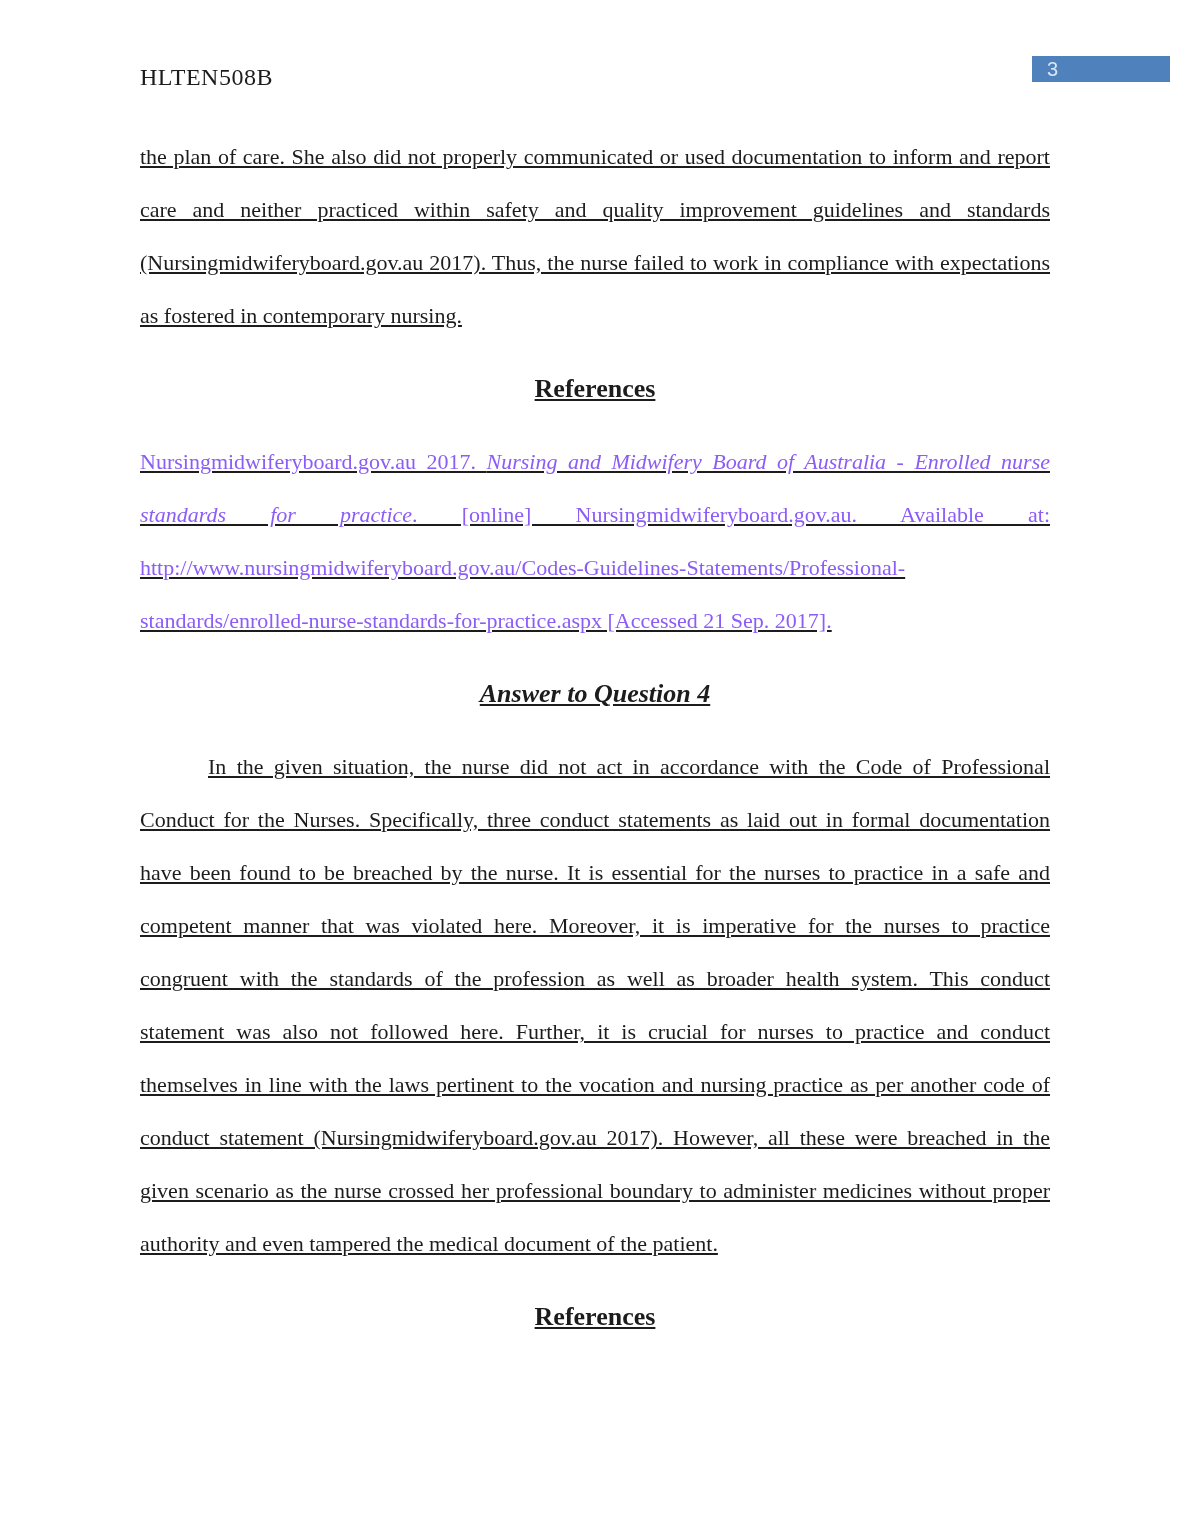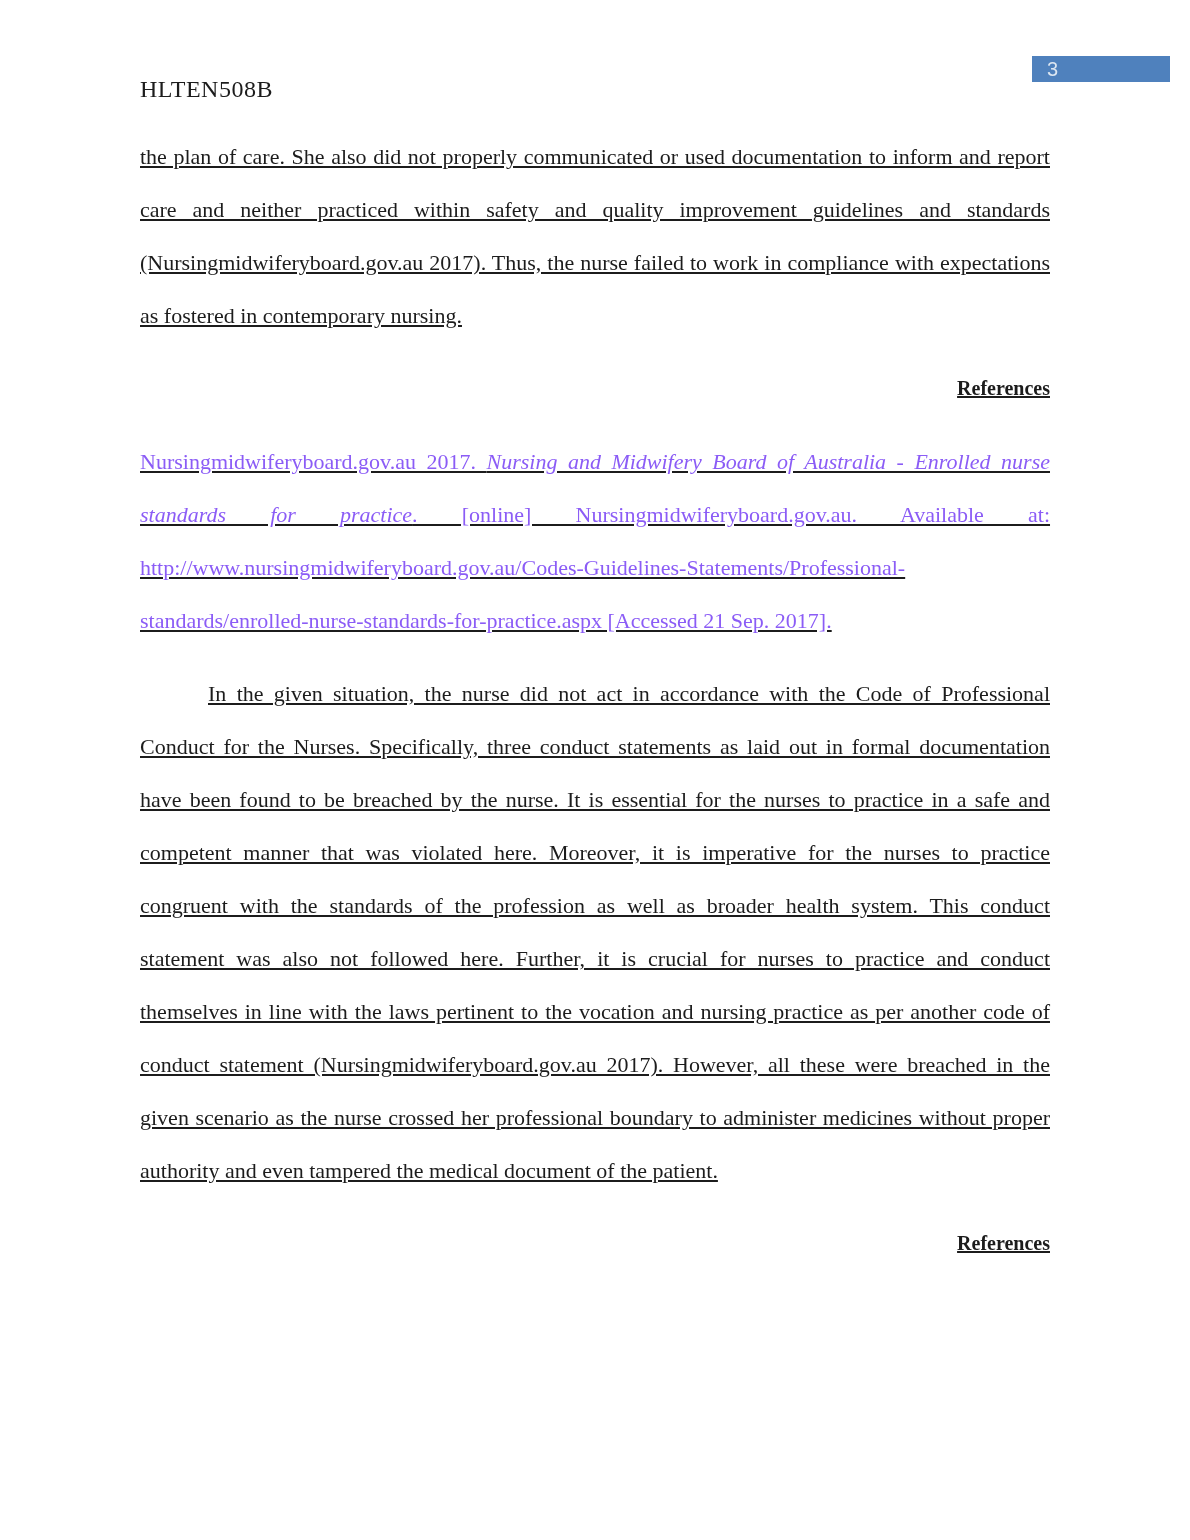--- a/index.html
+++ b/index.html
@@ -12,21 +12,21 @@
     width: 1190px;
     height: 1540px;
     background: #ffffff;
     font-family: "Liberation Serif", serif;
     color: #1c1c1c;
     overflow: hidden;
   }
   .course-code {
     position: absolute;
     left: 140px;
-    top: 76px;
+    top: 64px;
     font-size: 24px;
     letter-spacing: 0.5px;
     color: #1c1c1c;
     white-space: nowrap;
   }
   .pagenum-box {
     position: absolute;
     left: 1032px;
     top: 56px;
     width: 138px;
@@ -49,24 +49,24 @@
     width: 910px;
     text-decoration: underline;
   }
   .para {
     font-size: 22px;
     line-height: 53px;
     text-align: justify;
     margin: 0 0 20px 0;
   }
   .heading {
-    font-size: 20px;
+    font-size: 26px;
     line-height: 53px;
     font-weight: bold;
-    text-align: right;
+    text-align: center;
     margin: 0 0 20px 0;
   }
   .heading.italic {
     font-style: italic;
   }
   .red {
     color: #8b5cf6;
   }
   .red .ital {
     font-style: italic;
@@ -87,19 +87,20 @@
   </div>
 
   <div class="doc-body">
 
     <p class="para">the plan of care. She also did not properly communicated or used documentation to inform and report care and neither practiced within safety and quality improvement guidelines and standards (Nursingmidwiferyboard.gov.au 2017). Thus, the nurse failed to work in compliance with expectations as fostered in contemporary nursing.</p>
 
     <p class="heading">References</p>
 
     <p class="para red"><span>Nursingmidwiferyboard.gov.au 2017. </span><span class="ital">Nursing and Midwifery Board of Australia - Enrolled nurse standards for practice</span><span>. [online] Nursingmidwiferyboard.gov.au. Available at: http://www.nursingmidwiferyboard.gov.au/Codes-Guidelines-Statements/Professional-standards/enrolled-nurse-standards-for-practice.aspx [Accessed 21 Sep. 2017].</span></p>
 
+    <p class="heading italic">Answer to Question 4</p>
 
     <p class="para indent">In the given situation, the nurse did not act in accordance with the Code of Professional Conduct for the Nurses. Specifically, three conduct statements as laid out in formal documentation have been found to be breached by the nurse. It is essential for the nurses to practice in a safe and competent manner that was violated here. Moreover, it is imperative for the nurses to practice congruent with the standards of the profession as well as broader health system. This conduct statement was also not followed here. Further, it is crucial for nurses to practice and conduct themselves in line with the laws pertinent to the vocation and nursing practice as per another code of conduct statement (Nursingmidwiferyboard.gov.au 2017). However, all these were breached in the given scenario as the nurse crossed her professional boundary to administer medicines without proper authority and even tampered the medical document of the patient.</p>
 
     <p class="heading">References</p>
 
   </div>
 </div>
 
 </body></html>

